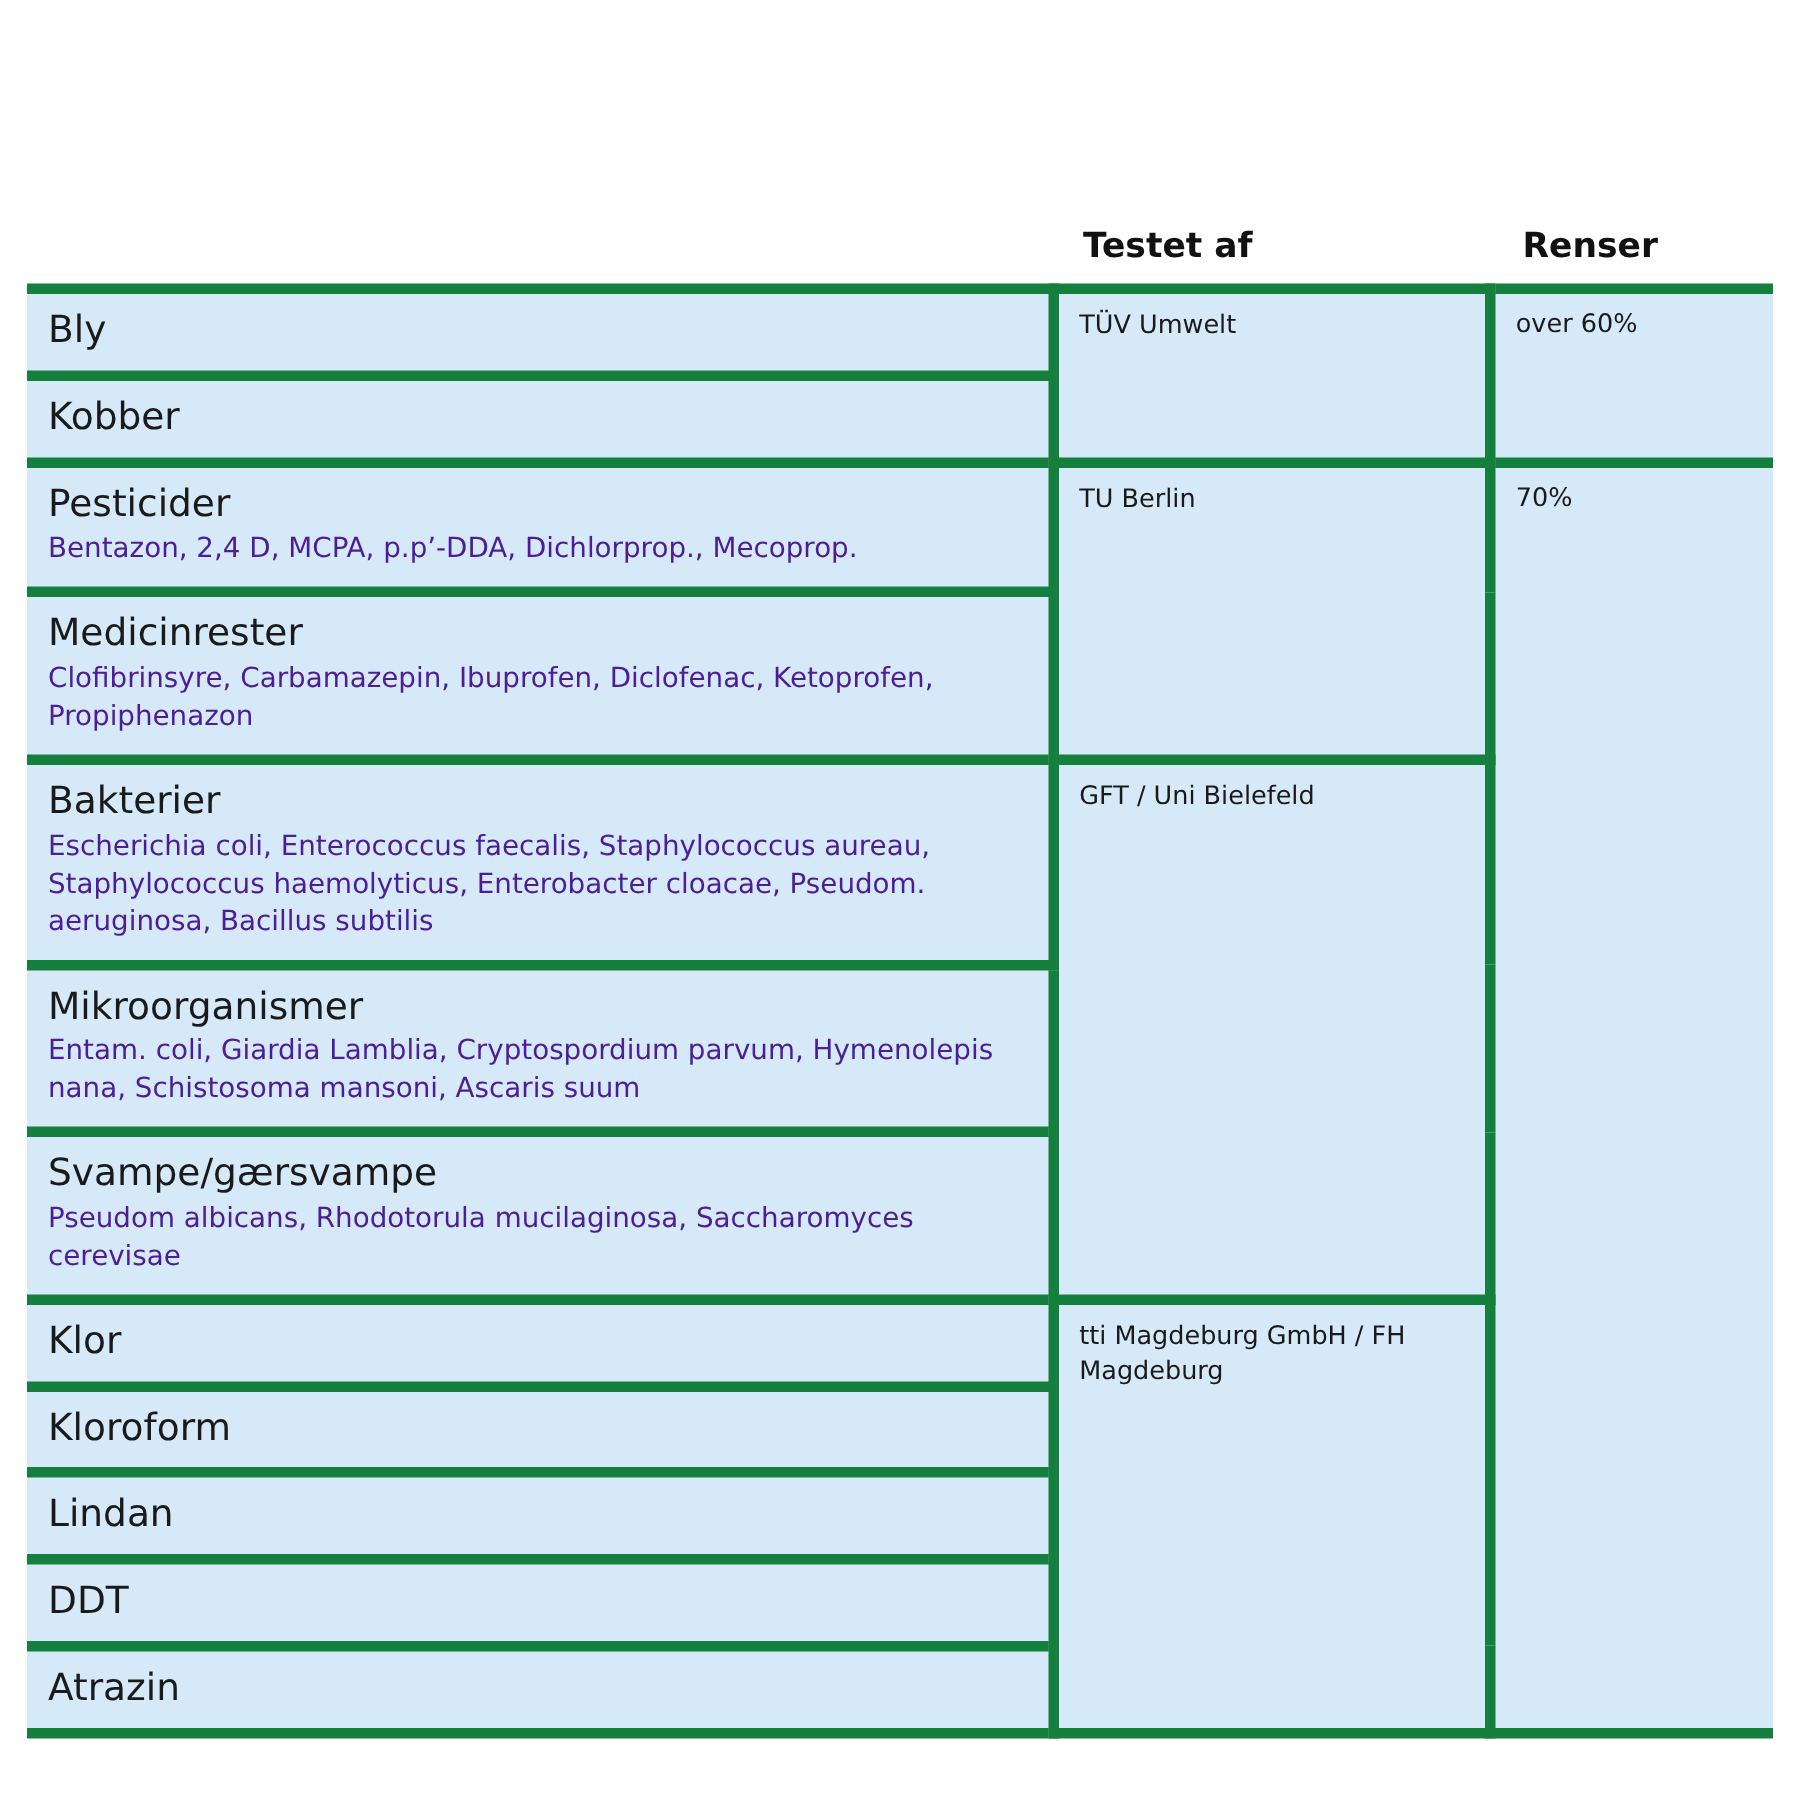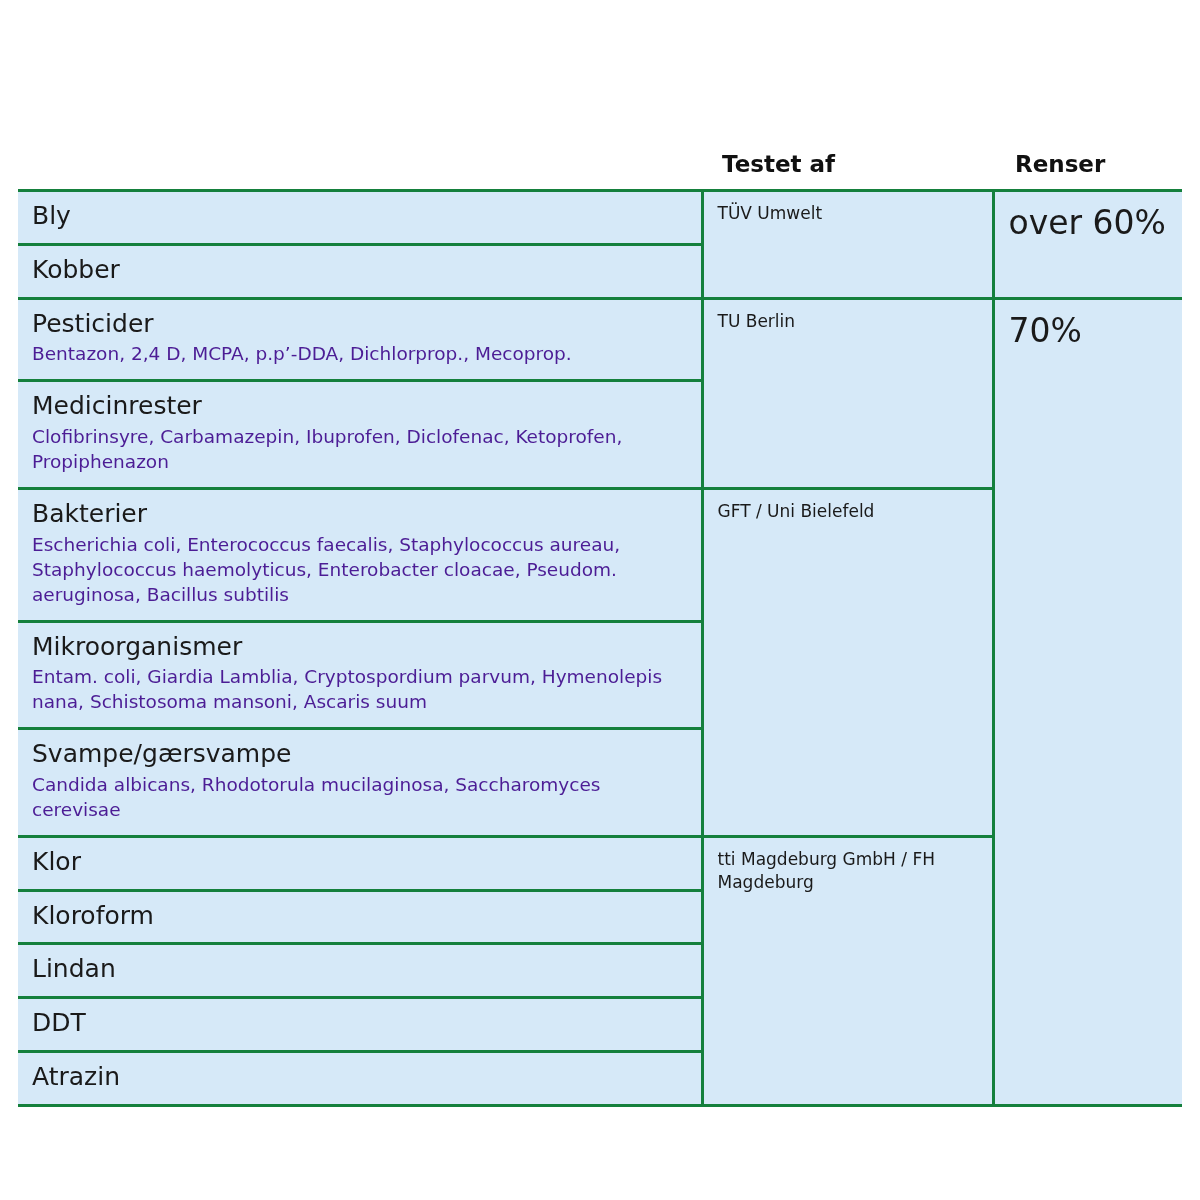--- a/index.html
+++ b/index.html
@@ -49,21 +49,21 @@
     vertical-align: bottom;
     border: none;
     background: #ffffff;
   }
   .table th.h1 { padding-left: 4px; }
   .table th.h2 { padding-left: 20px; }
   .table th.h3 { padding-left: 22px; }
 
   .table td {
     background: #d6e9f8;
-    border: 3px solid #15803d;
+    border: 7px solid #15803d;
     vertical-align: top;
     padding: 10px 14px 12px 14px;
   }
   .table tr td.first {
     border-left: none;
   }
   .table tr td.last {
     border-right: none;
   }
   .cat-name {
@@ -78,21 +78,21 @@
     margin-top: 4px;
   }
   .tester {
     font-size: 17px;
     line-height: 1.35;
     color: #1a1a1a;
     padding-left: 20px;
     padding-top: 12px;
   }
   .cleans {
-    font-size: 33px;
+    font-size: 17px;
     line-height: 1.25;
     color: #1a1a1a;
     padding-left: 22px;
     padding-top: 10px;
   }
   .topline {
     position: absolute;
     left: 18px;
     top: 190px;
     width: 1164px;
@@ -164,21 +164,21 @@
       <tr>
         <td class="first">
           <div class="cat-name">Mikroorganismer</div>
           <div class="cat-sub">Entam. coli, Giardia Lamblia, Cryptospordium parvum, Hymenolepis nana, Schistosoma mansoni, Ascaris suum</div>
         </td>
       </tr>
 
       <tr>
         <td class="first">
           <div class="cat-name">Svampe/gærsvampe</div>
-          <div class="cat-sub">Candida albicans, Rhodotorula mucilaginosa, Saccharomyces cerevisae</div>
+          <div class="cat-sub">Pseudom albicans, Rhodotorula mucilaginosa, Saccharomyces cerevisae</div>
         </td>
       </tr>
 
       <tr>
         <td class="first">
           <div class="cat-name">Klor</div>
         </td>
         <td class="tester" rowspan="5">tti Magdeburg GmbH / FH Magdeburg</td>
       </tr>
 

